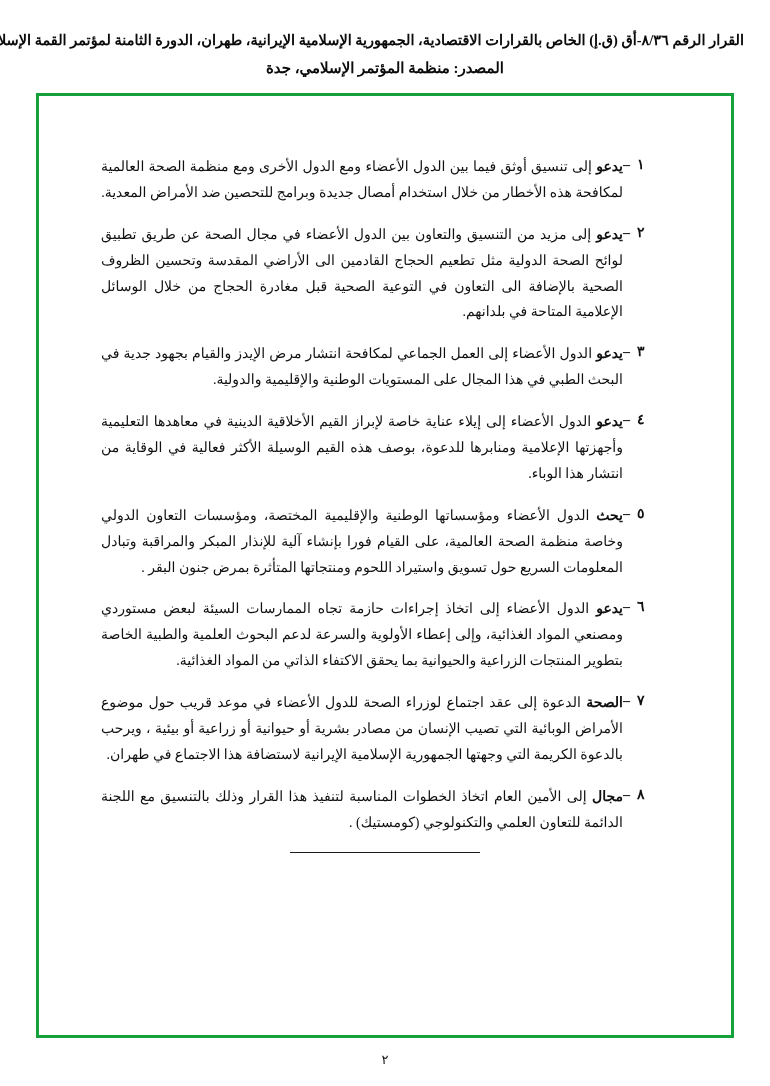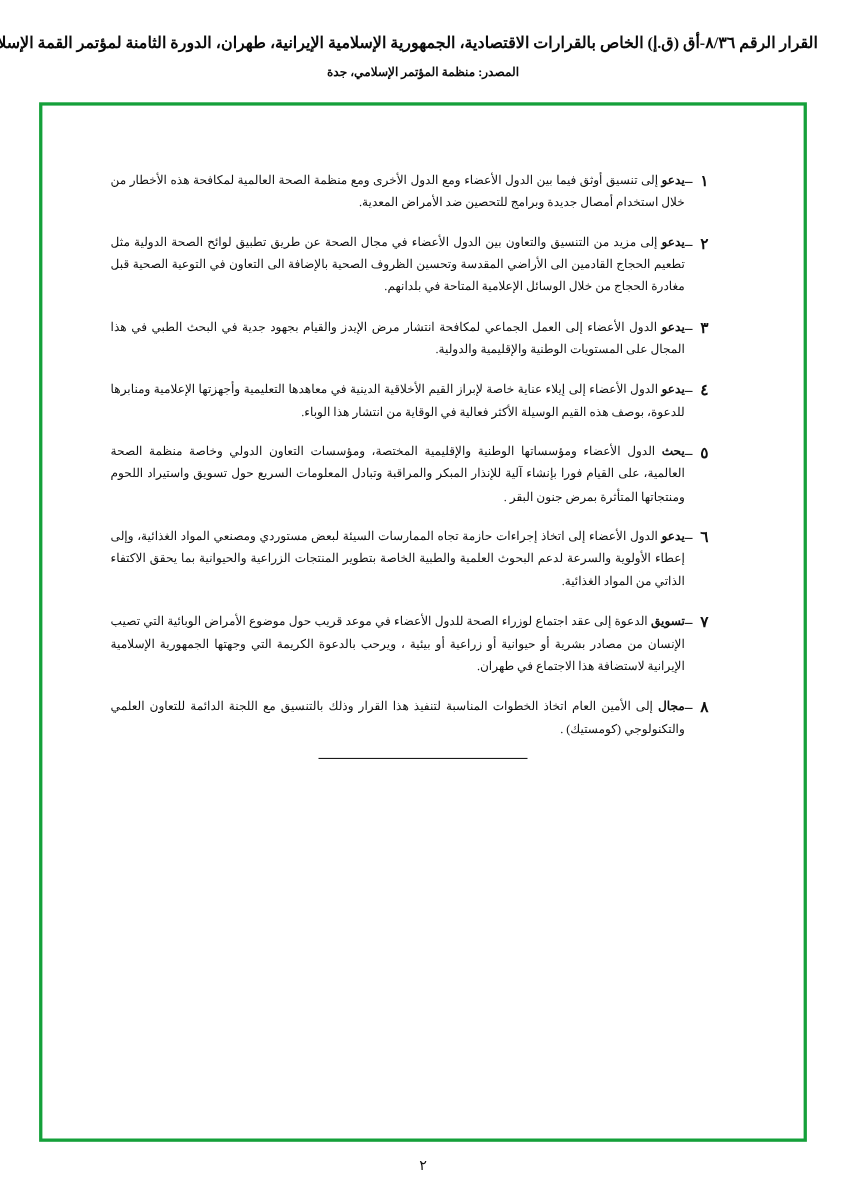--- a/index.html
+++ b/index.html
@@ -27,21 +27,21 @@
   }
   .header-line-1 {
     font-size: 14.5px;
     font-weight: bold;
     letter-spacing: 0px;
     line-height: 1.4;
     color: #0b0b0b;
     white-space: nowrap;
   }
   .header-line-2 {
-    font-size: 11px;
+    font-size: 15px;
     font-weight: bold;
     margin-top: 9px;
     color: #0b0b0b;
   }
   .frame {
     position: absolute;
     top: 93px;
     left: 36px;
     width: 698px;
     height: 945px;
@@ -69,21 +69,21 @@
     text-align: left;
     font-size: 14px;
     font-weight: bold;
     padding-top: 2px;
     direction: rtl;
     white-space: nowrap;
     color: #101010;
   }
   .clause-text {
     flex: 1 1 auto;
-    font-size: 11px;
+    font-size: 14px;
     line-height: 1.85;
     text-align: justify;
     text-justify: inter-word;
     color: #101010;
   }
   .clause-text .lead {
     font-weight: bold;
   }
   .rule {
     width: 190px;
@@ -139,21 +139,21 @@
         <div class="clause-text"><span class="lead">يحث</span> الدول الأعضاء ومؤسساتها الوطنية والإقليمية المختصة، ومؤسسات التعاون الدولي وخاصة منظمة الصحة العالمية، على القيام فورا بإنشاء آلية للإنذار المبكر والمراقبة وتبادل المعلومات السريع حول تسويق واستيراد اللحوم ومنتجاتها المتأثرة بمرض جنون البقر .</div>
       </div>
 
       <div class="clause">
         <div class="clause-num">٦&nbsp;&nbsp;–</div>
         <div class="clause-text"><span class="lead">يدعو</span> الدول الأعضاء إلى اتخاذ إجراءات حازمة تجاه الممارسات السيئة لبعض مستوردي ومصنعي المواد الغذائية، وإلى إعطاء الأولوية والسرعة لدعم البحوث العلمية والطبية الخاصة بتطوير المنتجات الزراعية والحيوانية بما يحقق الاكتفاء الذاتي من المواد الغذائية.</div>
       </div>
 
       <div class="clause">
         <div class="clause-num">٧&nbsp;&nbsp;–</div>
-        <div class="clause-text"><span class="lead">تسويق</span> الدعوة إلى عقد اجتماع لوزراء الصحة للدول الأعضاء في موعد قريب حول موضوع الأمراض الوبائية التي تصيب الإنسان من مصادر بشرية أو حيوانية أو زراعية أو بيئية ، ويرحب بالدعوة الكريمة التي وجهتها الجمهورية الإسلامية الإيرانية لاستضافة هذا الاجتماع في طهران.</div>
+        <div class="clause-text"><span class="lead">الصحة</span> الدعوة إلى عقد اجتماع لوزراء الصحة للدول الأعضاء في موعد قريب حول موضوع الأمراض الوبائية التي تصيب الإنسان من مصادر بشرية أو حيوانية أو زراعية أو بيئية ، ويرحب بالدعوة الكريمة التي وجهتها الجمهورية الإسلامية الإيرانية لاستضافة هذا الاجتماع في طهران.</div>
       </div>
 
       <div class="clause">
         <div class="clause-num">٨&nbsp;&nbsp;–</div>
         <div class="clause-text"><span class="lead">مجال</span> إلى الأمين العام اتخاذ الخطوات المناسبة لتنفيذ هذا القرار وذلك بالتنسيق مع اللجنة الدائمة للتعاون العلمي والتكنولوجي (كومستيك) .</div>
       </div>
 
       <div class="rule"></div>
 
     </div>

